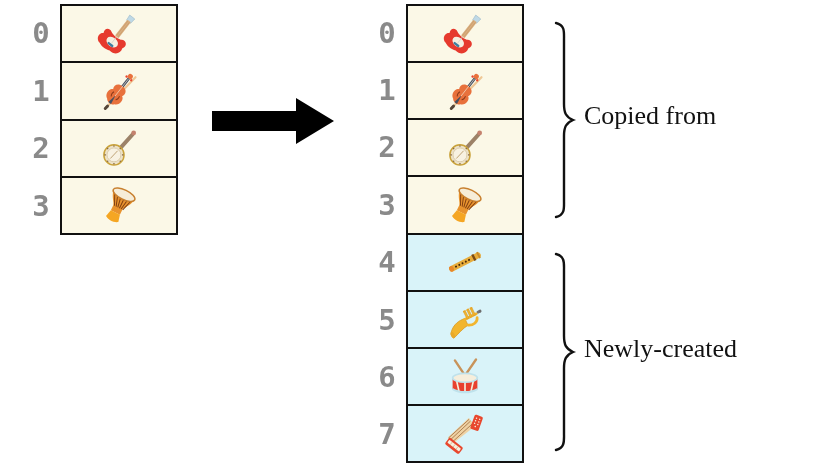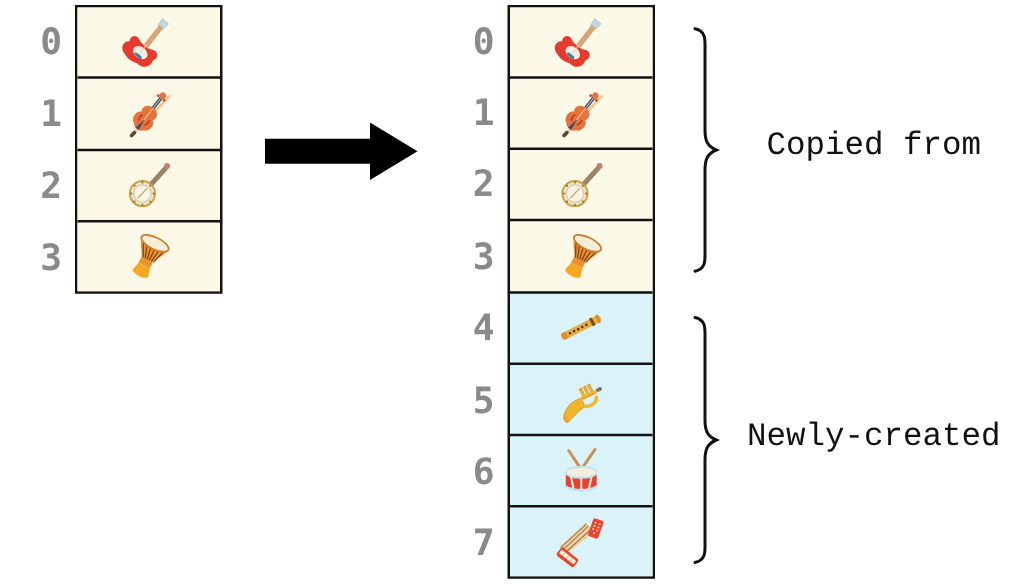--- a/index.html
+++ b/index.html
@@ -25,22 +25,22 @@
   .cell{flex:1;display:flex;align-items:center;justify-content:center;}
   .cell + .cell{border-top:2px solid var(--cell-border,#111111);}
   .cell.cream{background:var(--old-cell-bg,#FBF8E7);}
   .cell.blue{background:var(--new-cell-bg,#D9F3F9);}
   .emoji{width:44px;height:44px;display:block;}
   .arrow-svg{position:absolute;left:208px;top:94px;}
   .brace{position:absolute;width:30px;}
   #brace-top{left:549px;top:20px;height:200px;}
   #brace-bottom{left:549px;top:251px;height:202px;}
   .note{
-    position:absolute;text-align:center;
-    font-family:Liberation Mono, monospace;
+    position:absolute;text-align:left;
+    font-family:Liberation Serif, serif;
     font-size:26px;color:var(--label-text,#111111);
   }
   #copied-note{left:584px;top:93px;width:230px;line-height:1.78;}
   #newly-note{left:584px;top:334px;width:230px;}
 </style>
 </head>
 <body>
 
 <svg width="0" height="0" style="position:absolute" aria-hidden="true">
   <defs>

